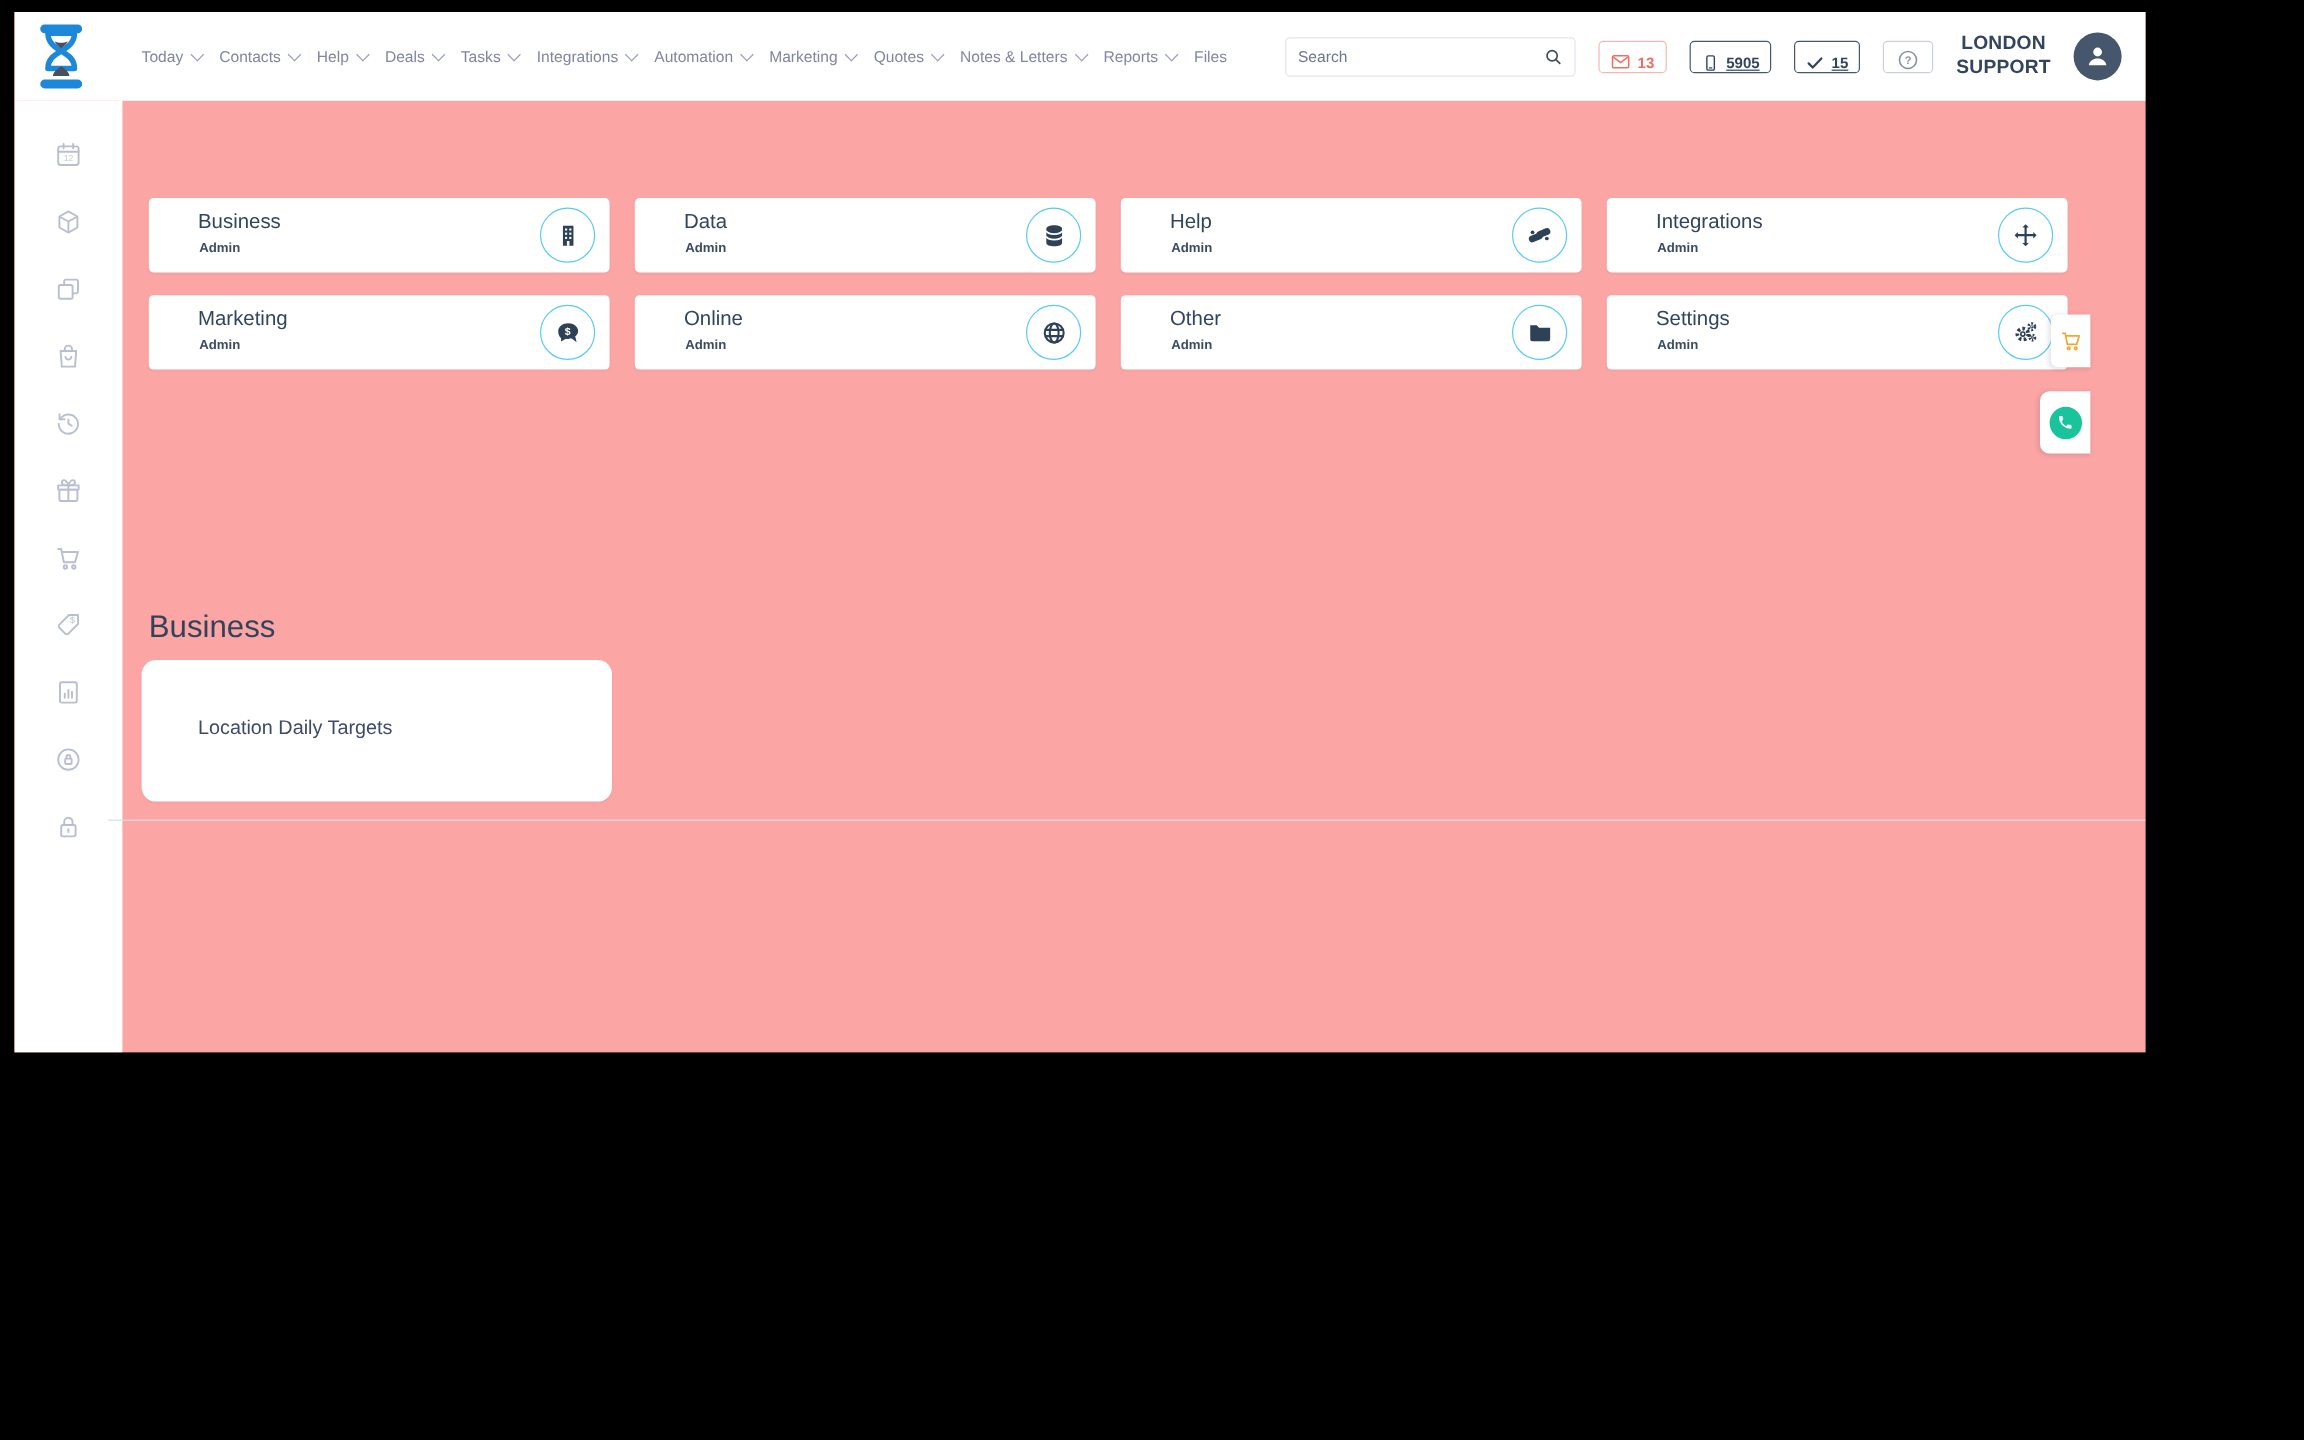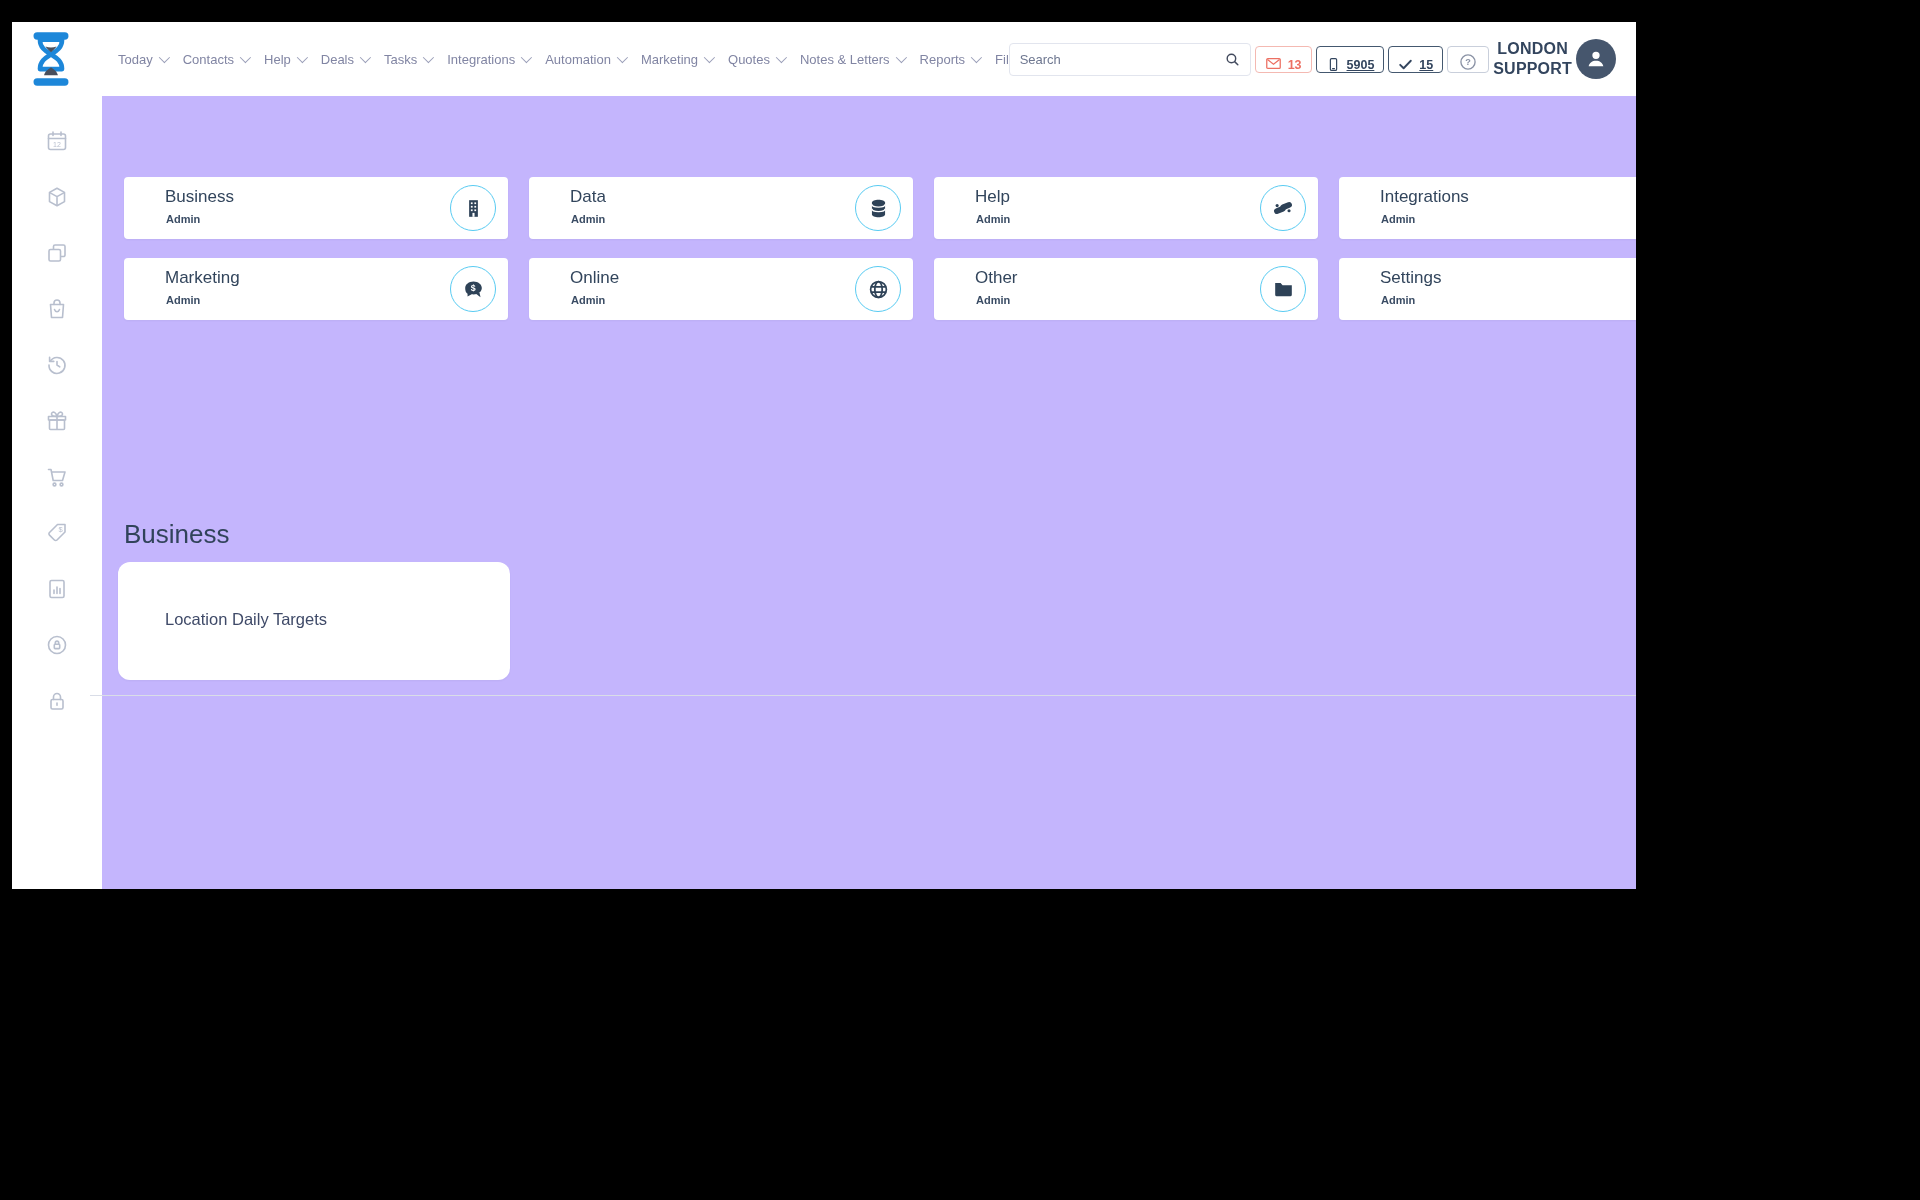--- a/index.html
+++ b/index.html
@@ -1,25 +1,25 @@
 <!DOCTYPE html>
 <html><head>
 <meta charset="utf-8">
 <style>
   html,body{margin:0;padding:0;background:#000;width:1920px;height:1200px;overflow:hidden;
     font-family:"Liberation Sans", sans-serif;}
-  .app{position:absolute;left:12px;top:22px;width:1624px;height:867px;background:#c4b5fd;overflow:hidden;}
+  .app{position:absolute;left:12px;top:10px;width:1776px;height:867px;background:#fca5a5;overflow:hidden;}
   
   .topbar{position:absolute;left:0;top:0;width:100%;height:74px;background:#fff;z-index:5;}
   .logo{position:absolute;left:16px;top:8px;width:46px;height:58px;}
   .nav{position:absolute;left:106px;top:0;height:74px;display:flex;align-items:center;gap:16px;}
   .nav-item{display:flex;align-items:center;gap:6px;color:#8185a3;font-size:13px;font-weight:500;cursor:pointer;white-space:nowrap;}
   .caret{width:7px;height:7px;border-right:1.6px solid #9a9eb8;border-bottom:1.6px solid #9a9eb8;
     transform:rotate(45deg) translateY(-2px);display:inline-block;}
-  .topbar-right{position:absolute;right:20px;top:0;height:74px;display:flex;align-items:center;gap:4px;}
+  .topbar-right{position:absolute;right:20px;top:0;height:74px;display:flex;align-items:center;gap:19px;}
   .hsearch{width:240px;height:31px;border:1px solid #e2e5ee;border-radius:4px;display:flex;align-items:center;background:#fff;}
   .hsearch input{flex:1;border:none;outline:none;font-size:13px;color:#3c4660;padding:0 10px;background:transparent;
     font-family:"Liberation Sans",sans-serif;}
   .hsearch input::placeholder{color:#6e7790;}
   .hsearch .mag{margin-right:9px;display:flex;}
   .badge{height:27px;border-radius:4px;display:flex;align-items:flex-end;gap:6px;padding:0 9px;background:#fff;
     font-size:12.5px;font-weight:700;cursor:pointer;box-sizing:border-box;}
   .badge.mail{border:1px solid #f4b9b2;color:#ec6f62;}
   .badge.navy{border:1.5px solid #44586f;color:#33455e;text-decoration:underline;}
   .badge.help{border:1px solid #c9cfdb;color:#8a92a5;padding:0 10px;}

